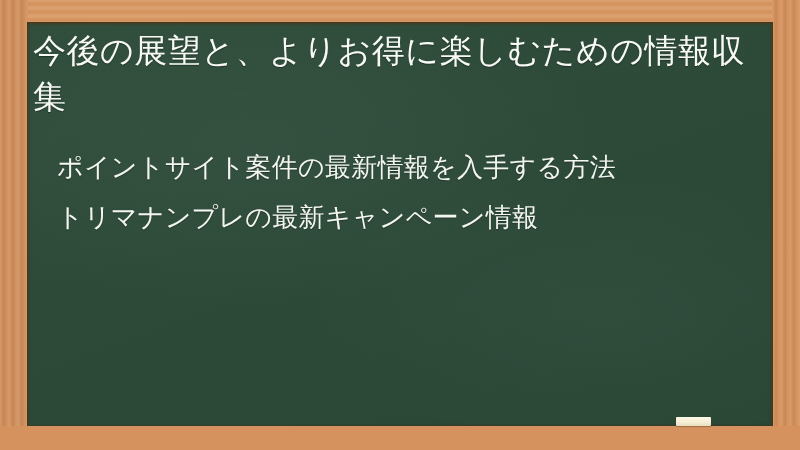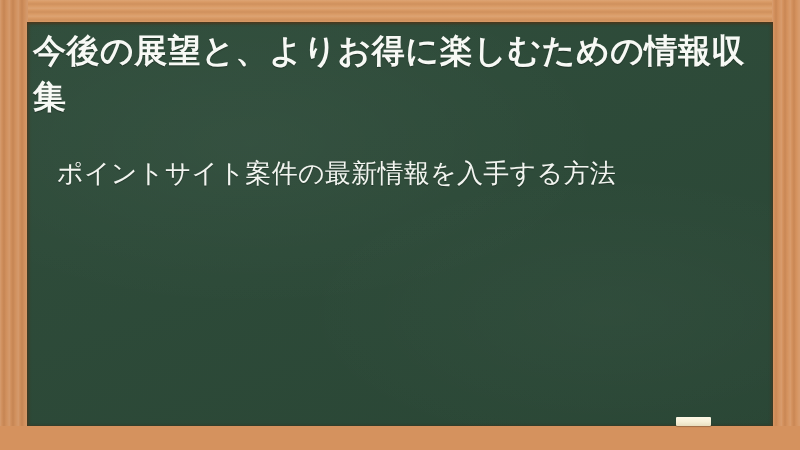--- a/index.html
+++ b/index.html
@@ -127,30 +127,30 @@
   }
 
   .title {
     position: absolute;
     left: 6px;
     top: 6px;
     width: 722px;
     font-size: 33px;
     line-height: 46px;
     letter-spacing: 0.5px;
-    font-weight: 700;
+    font-weight: 400;
     color: #f7f9f5;
     text-shadow: 0 1px 1px rgba(0,0,0,0.35);
     white-space: pre-wrap;
   }
 
   .bullets {
     position: absolute;
     left: 6px;
-    top: 132px;
+    top: 126px;
     width: 722px;
     margin: 0;
     padding: 0;
     list-style: none;
   }
   .bullet {
     font-size: 26px;
     line-height: 39px;
     letter-spacing: 0.3px;
     color: #f2f5f0;
@@ -187,19 +187,20 @@
 
   <div class="board"></div>
   <div class="bevel"></div>
 
   <div class="content">
 
     <div class="title">今後の展望と、よりお得に楽しむための情報収集</div>
 
     <ul class="bullets">
       <li class="bullet">ポイントサイト案件の最新情報を入手する方法</li>
+      <li class="bullet">トリマナンプレの最新キャンペーン情報</li>
     </ul>
 
   </div>
 
   <div class="chalk"></div>
 
 </div>
 
 </body></html>

